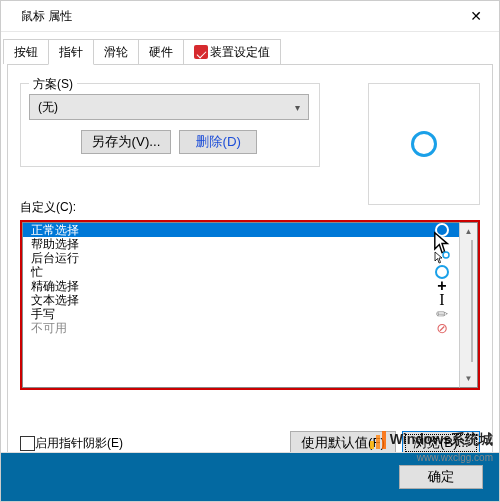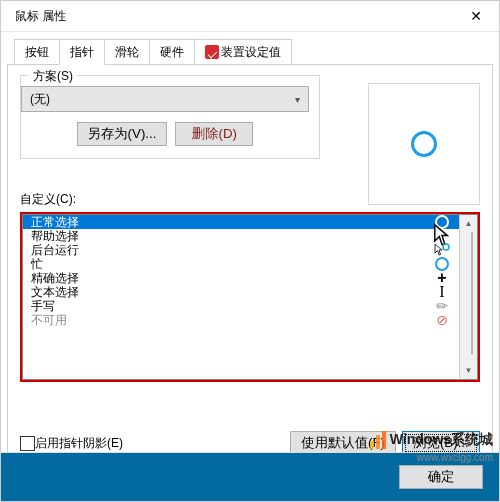--- a/index.html
+++ b/index.html
@@ -1,32 +1,32 @@
 <!DOCTYPE html>
 <html><head>
 <meta charset="utf-8">
 <style>
 html,body{margin:0;padding:0;font-family:"Microsoft YaHei","Segoe UI",sans-serif;font-size:12px;background:#fff;color:#000}
 .window{width:500px;height:502px;position:relative;box-sizing:border-box;border:1px solid #ccc;overflow:hidden}
-.titlebar{height:30px;display:flex;align-items:center;justify-content:space-between;border-bottom:1px solid #e8e8e8;padding-left:14px}
+.titlebar{height:30px;display:flex;align-items:center;justify-content:space-between;border-bottom:1px solid #e8e8e8;padding-left:20px}
 .title-text{font-size:12px}
 .close-x{width:46px;height:30px;display:flex;align-items:center;justify-content:center;cursor:pointer;font-size:14px;font-family:Arial}
-.tabrow{display:flex;align-items:flex-end;height:26px;margin:6px 6px 0 13px;position:relative}
+.tabrow{display:flex;align-items:flex-end;height:26px;margin:6px 6px 0 2px;position:relative}
 .tab{padding:4px 10px 3px 10px;border:1px solid #d0d0d0;border-bottom:none;background:#fff;margin-right:-1px;position:relative;cursor:pointer}
 .tab.active{border-bottom:1px solid #fff;z-index:2;top:1px}
 .tab-icon{display:inline-block;width:14px;height:14px;background:#d62a2e;vertical-align:-3px;margin-right:2px;border-radius:2px;position:relative}
 .tab-icon::after{content:"";position:absolute;left:3px;top:6px;width:8px;height:4px;border:1.5px solid #fff;border-top:none;border-right:none;transform:rotate(-45deg)}
 .tabpanel{border:1px solid #d0d0d0;margin:0 6px;height:402px;position:relative;padding:10px 12px;box-sizing:border-box}
-.group{border:1px solid #d8d8d8;padding:10px 10px 12px 0;position:relative;}
+.group{border:1px solid #d8d8d8;padding:10px 10px 12px 8px;position:relative;margin-top:8px}
 .group-label{position:absolute;top:-8px;left:8px;background:#fff;padding:0 4px}
 .row{display:flex;gap:8px;align-items:center}
 .combo{flex:1;height:24px;border:1px solid #adadad;background:#e6e6e6;display:flex;align-items:center;justify-content:space-between;padding:0 8px;cursor:pointer}
 .combo .chev{font-size:10px;color:#555}
 .btn{height:24px;min-width:78px;border:1px solid #adadad;background:#e1e1e1;cursor:pointer;padding:0 10px}
-.btn:disabled{color:#7f1d1d;cursor:default}
+.btn:disabled{color:#1d4ed8;cursor:default}
 .btn:focus,.btn.focus{outline:1px dotted #000;outline-offset:-4px;border:1px solid #0078d7}
 .preview{position:absolute;right:12px;top:18px;width:110px;height:120px;border:1px solid #d8d8d8;display:flex;align-items:center;justify-content:center}
 .ring{width:20px;height:20px;border:3px solid #1aa0e8;border-radius:50%}
 .ring.sm{width:10px;height:10px;border-width:2px}
 .custom-label{margin-top:32px}
 .listwrap{margin-top:4px;border:2px solid #cc0000;height:166px;display:flex}
 .list{flex:1;overflow:hidden;border:1px solid #888;border-right:none;background:#fff}
 .scrollbar{width:17px;border:1px solid #888;border-left:1px solid #ccc;background:#f0f0f0;display:flex;flex-direction:column;align-items:center}
 .sb-btn{width:100%;height:17px;display:flex;align-items:center;justify-content:center;font-size:8px;color:#666;cursor:pointer}
 .sb-track{flex:1;position:relative}

